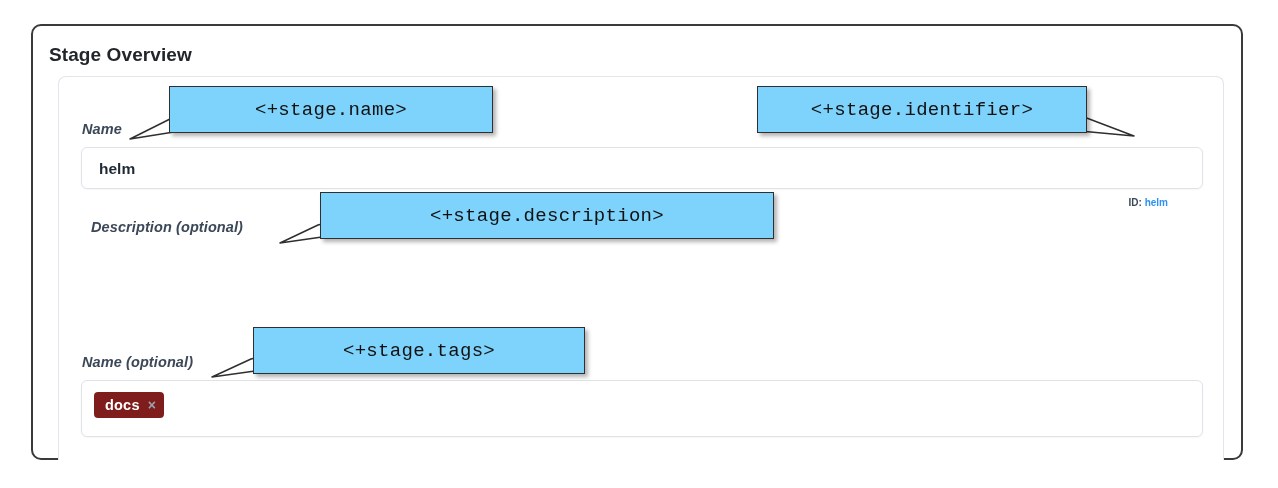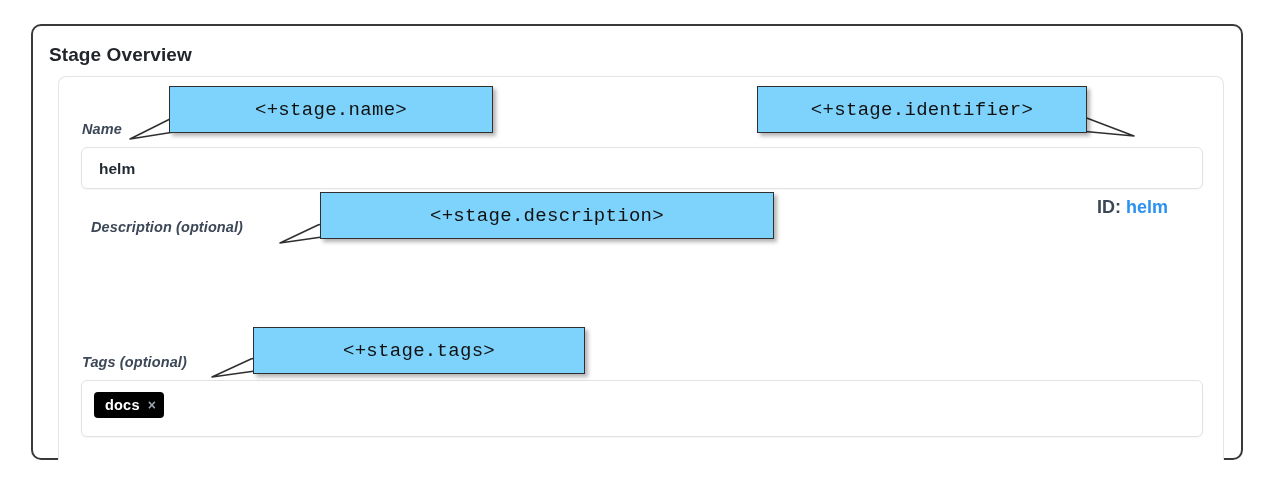--- a/index.html
+++ b/index.html
@@ -72,21 +72,21 @@
     font-style: italic;
   }
   .label-name       { left: 81px;  top: 120px; }
   .label-description{ left: 81px;  top: 218px; margin-left: 9px; }
   .label-tags       { left: 81px;  top: 353px; }
 
   .id-readout {
     position: absolute;
     right: 55px;
     top: 120px;
-    font-size: 18px;
+    font-size: 10px;
     font-weight: bold;
     color: #3c4858;
     white-space: nowrap;
   }
   .id-readout .id-value {
     color: #2c91f0;
     font-weight: bold;
   }
 
   .text-input {
@@ -141,21 +141,21 @@
   .resize-grip span.g2 { bottom: 7px;  width: 6px; }
 
   
   .tag-chip {
     position: absolute;
     left: 12px;
     top: 11px;
     height: 26px;
     display: flex;
     align-items: center;
-    background: #000000;
+    background: #7f1d1d;
     border-radius: 4px;
     padding: 0 8px 0 11px;
   }
   .tag-chip .tag-text {
     font-size: 14.5px;
     font-weight: bold;
     color: #ffffff;
     letter-spacing: 0.2px;
   }
   .tag-chip .tag-remove {
@@ -214,21 +214,21 @@
     <div class="id-readout">
       <span>ID:</span>
       <span class="id-value">helm</span>
     </div>
 
     <div class="text-input input-name" style="left:22px; top:70px; width:1122px;" placeholder="">helm</div>
 
     <div class="field-label label-description" style="left:23px; top:142px;">Description (optional)</div>
 
 
-    <div class="field-label label-tags" style="left:23px; top:277px;">Tags (optional)</div>
+    <div class="field-label label-tags" style="left:23px; top:277px;">Name (optional)</div>
 
     <div class="text-input input-tags" style="left:22px; top:303px; width:1122px;">
       <div class="tag-chip">
         <span class="tag-text">docs</span>
         <span class="tag-remove">×</span>
       </div>
     </div>
 
   </div>
 

